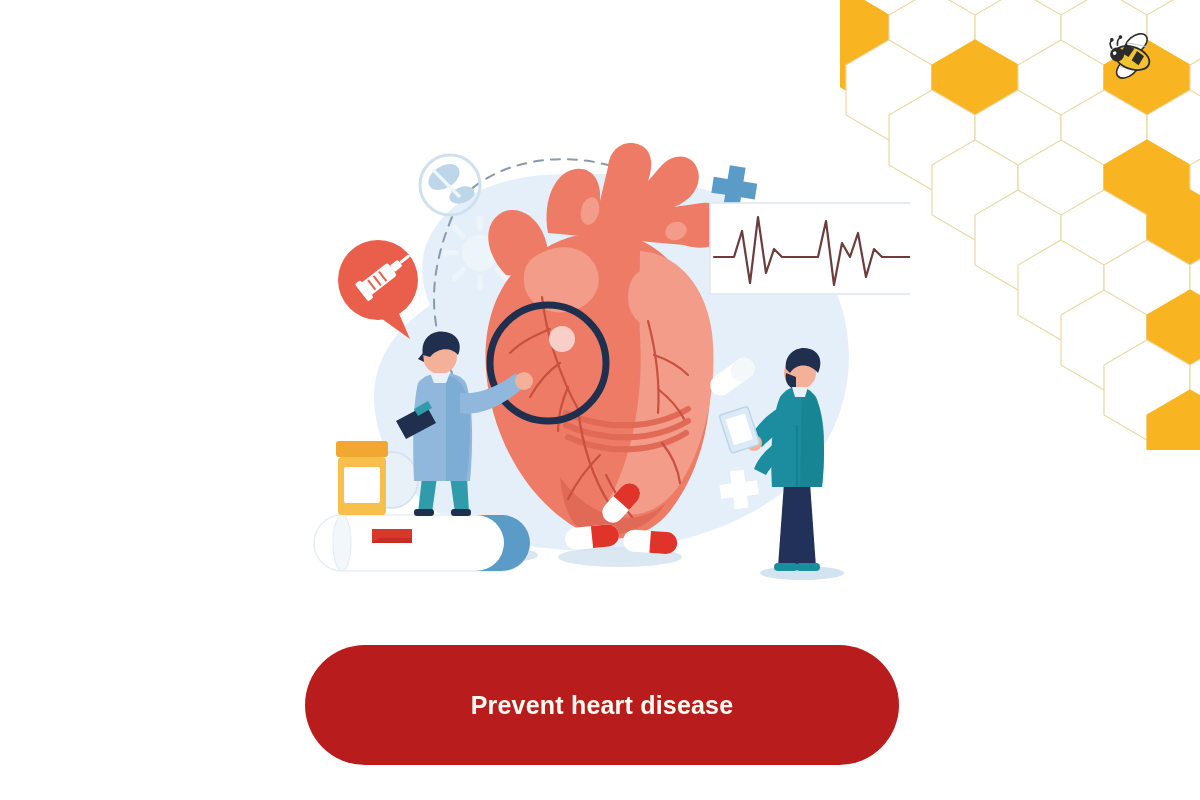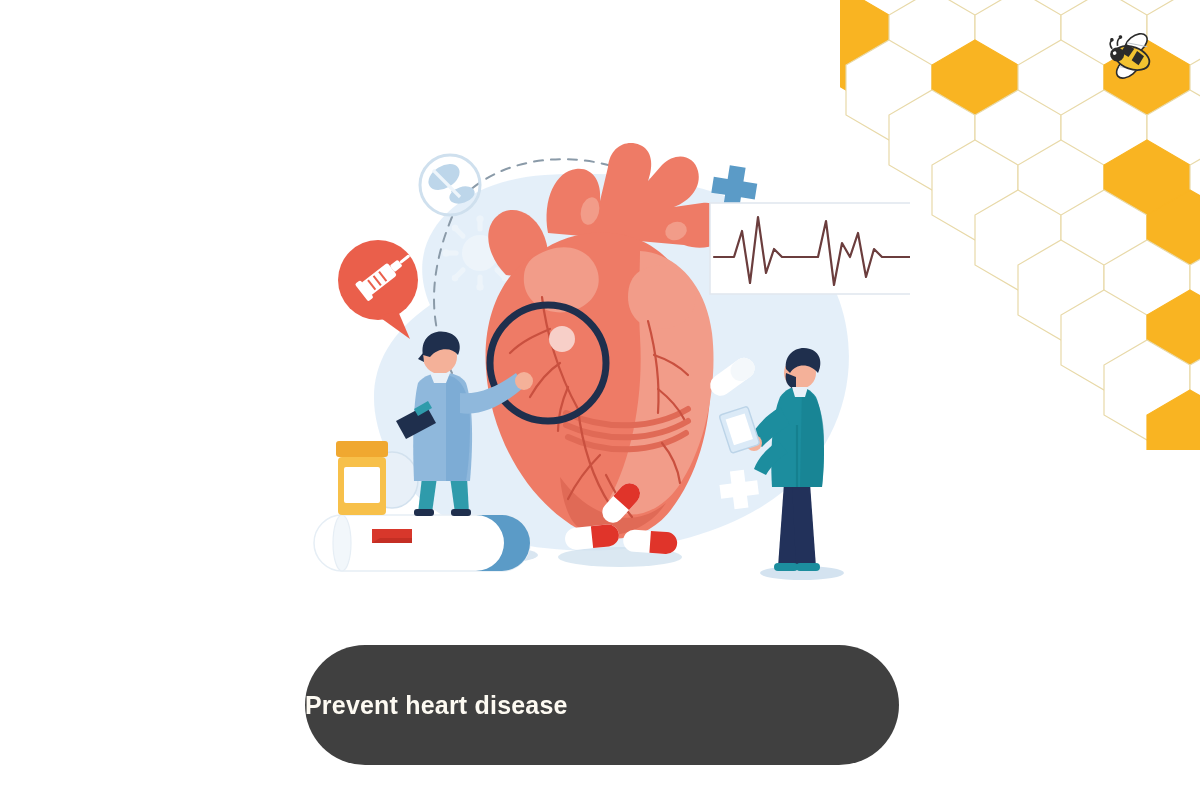--- a/index.html
+++ b/index.html
@@ -45,26 +45,27 @@
     height: 480px;
   }
 
   
   #cta-button {
     position: absolute;
     left: 305px;
     top: 645px;
     width: 594px;
     height: 120px;
-    background: #404040;
+    background: #b91c1c;
     border: none;
     border-radius: 60px;
     cursor: pointer;
     display: flex;
     align-items: center;
+    justify-content: center;
     padding: 0;
   }
   #cta-button-label {
     color: #fdfaf2;
     font-family: "Liberation Sans", sans-serif;
     font-size: 25px;
     font-weight: bold;
     letter-spacing: 0.2px;
     line-height: 1;
     user-select: none;

